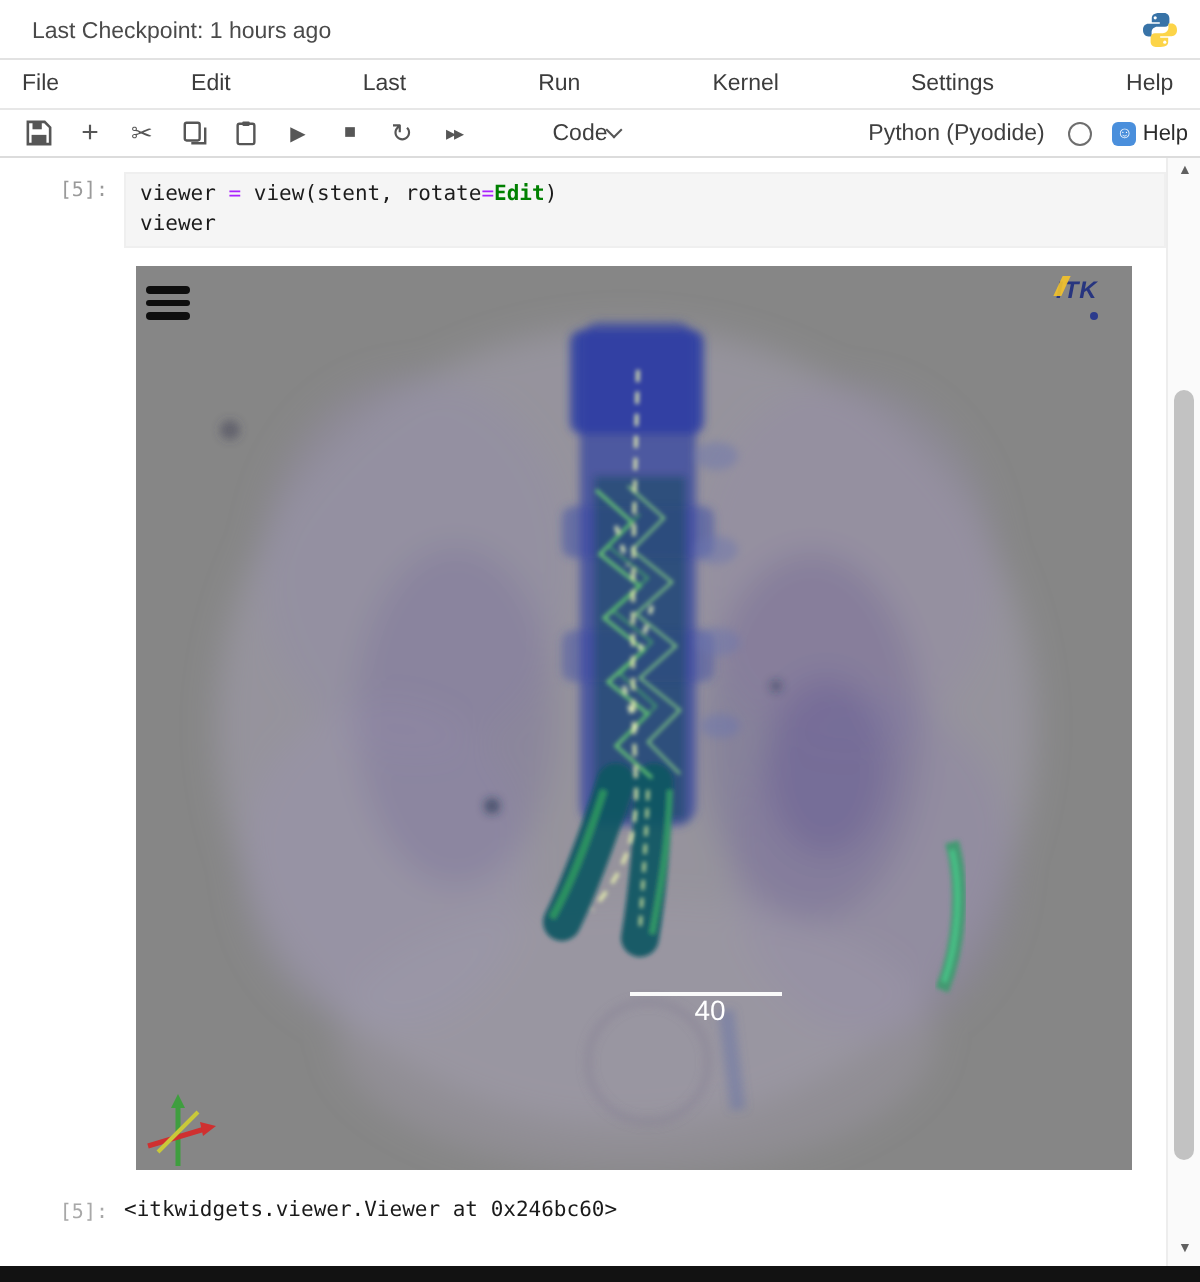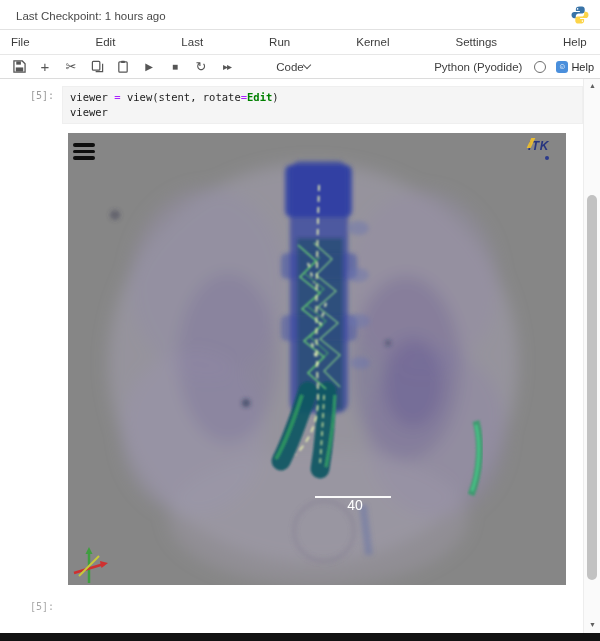--- a/index.html
+++ b/index.html
@@ -245,20 +245,21 @@
     <div class="itk-logo">
       <span class="itk-accent"></span>
       <span class="itk-text">ITK</span>
       <span class="itk-dot"></span>
     </div>
     <div class="scale-label">40</div>
   </div>
 
   <div class="out-row">
     <div class="prompt-col" style="color:#a8a8a8;">[5]:</div>
+    <div class="out-text">&lt;itkwidgets.viewer.Viewer at 0x246bc60&gt;</div>
   </div>
 </div>
 
 <div class="scrollbar">
   <div class="sb-arrow sb-up">▲</div>
   <div class="sb-thumb"></div>
   <div class="sb-arrow sb-down">▼</div>
 </div>
 
 <div class="bottom-bar"></div>

